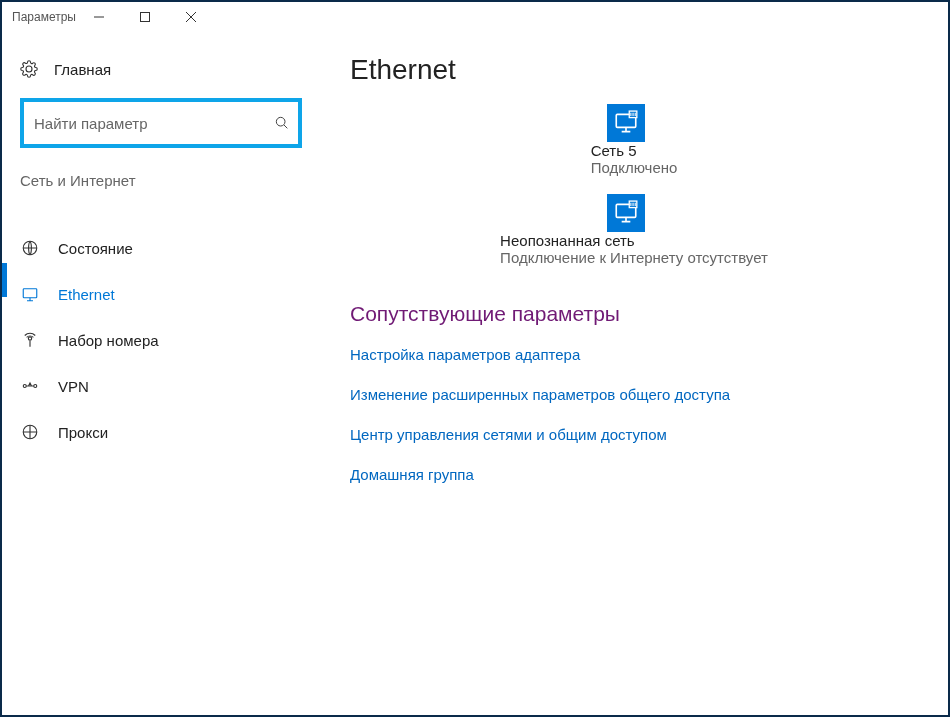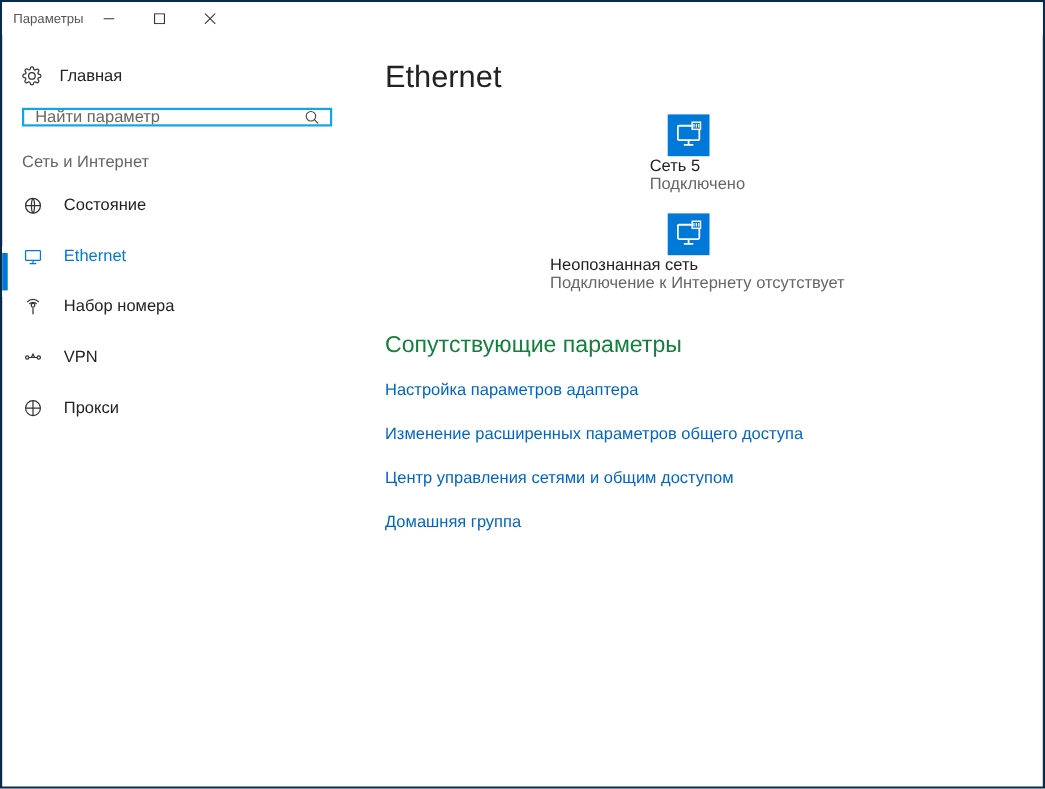--- a/index.html
+++ b/index.html
@@ -8,39 +8,39 @@
   .titlebar { height: 30px; background: #fff; display: flex; align-items: center; }
   .titlebar .title { font-size: 12px; color: #555; padding-left: 10px; }
   .winctrls { display: flex; height: 100%; }
   .winctrl { width: 46px; height: 29px; display: flex; align-items: center; justify-content: center; color: #333; cursor: default; }
   .content { display: flex; height: calc(100% - 32px); }
   .sidebar { width: 318px; padding: 20px 0 0 0; }
   .home-row { display: flex; align-items: center; padding: 8px 0 8px 18px; cursor: pointer; }
   .home-row .gear { margin-right: 16px; color: #333; }
   .home-row .label { font-size: 15px; color: #222; }
   .search-wrap { margin: 12px 18px 18px 18px; }
-  .search-box { position: relative; border: 2px solid #0ea5e9; height: 17px; display: flex; align-items: flex-end; }
+  .search-box { position: relative; border: 4px solid #0ea5e9; height: 50px; display: flex; align-items: flex-end; }
   .search-box input { border: none; outline: none; width: 100%; height: 100%; padding: 0 36px 0 10px; font-size: 15px; color: #333; background: transparent; }
   .search-box input::placeholder { color: #666; }
   .search-box .sicon { position: absolute; right: 8px; top: 50%; transform: translateY(-50%); color: #444; pointer-events: none; }
   .category { font-size: 15px; color: #666; padding: 6px 0 6px 18px; margin-bottom: 16px; }
   .nav { list-style: none; }
-  .nav li { display: flex; align-items: flex-start; height: 46px; padding-left: 18px; cursor: pointer; position: relative; }
+  .nav li { display: flex; align-items: flex-end; height: 46px; padding-left: 18px; cursor: pointer; position: relative; }
   .nav li .nicon { width: 20px; display: flex; justify-content: center; color: #333; margin-right: 18px; }
   .nav li .nlabel { font-size: 15px; color: #222; }
   .nav li.active { background: #fff; }
   .nav li.active::before { content: ""; position: absolute; left: 0; top: 6px; bottom: 6px; width: 5px; background: #0078d7; }
   .nav li.active .nicon, .nav li.active .nlabel { color: #0078d7; }
   .main { flex: 1; padding: 22px 30px 0 30px; }
   .page-title { font-size: 28px; font-weight: 400; color: #222; margin-bottom: 18px; }
   .net-item { display: flex; align-items: center; margin-bottom: 18px; cursor: pointer; flex-direction: column; }
   .net-item .tile { width: 38px; height: 38px; background: #0078d7; display: flex; align-items: center; justify-content: center; margin-right: 16px; }
   .net-item .texts .name { font-size: 15px; color: #222; }
   .net-item .texts .status { font-size: 15px; color: #666; }
-  .related-title { font-size: 21px; font-weight: 400; color: #15803d; margin: 36px 0 20px 0; }
+  .related-title { font-size: 21px; font-weight: 400; color: #701a75; margin: 36px 0 20px 0; }
   .link-list { list-style: none; }
   .link-list li { margin-bottom: 22px; }
   .link-list a { color: #0067c0; font-size: 15px; text-decoration: none; cursor: pointer; }
   svg { display: block; }
 </style>
 </head>
 <body>
 
 <div class="window">
   <div class="titlebar">

